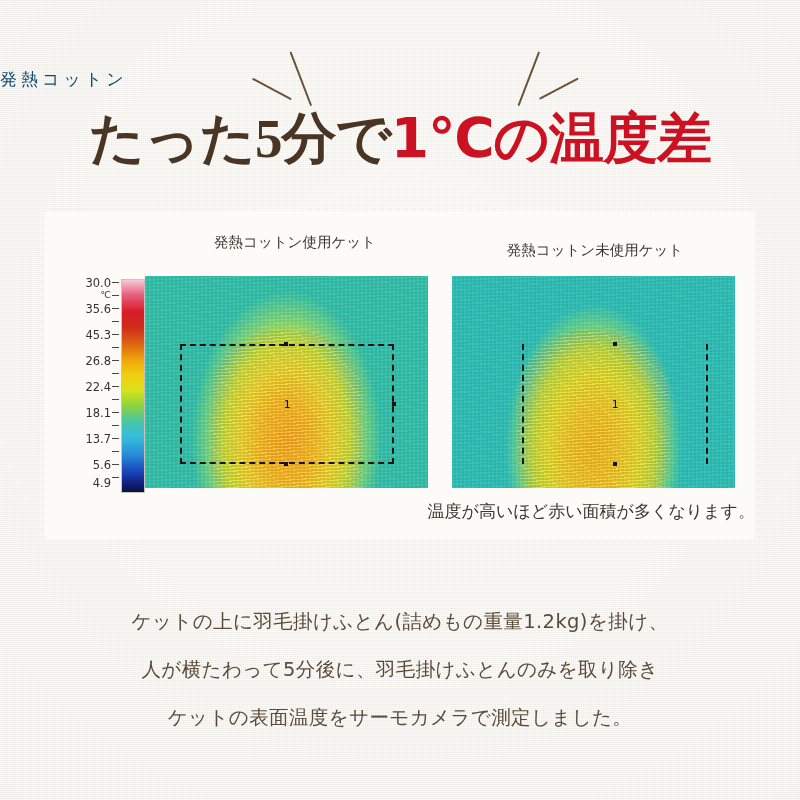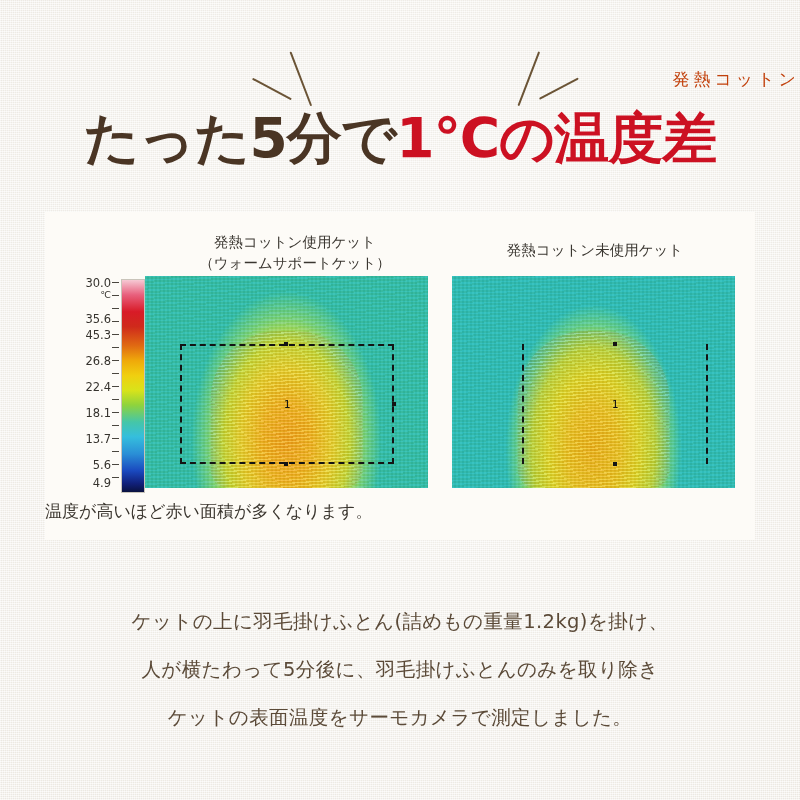--- a/index.html
+++ b/index.html
@@ -15,38 +15,38 @@
     background-color:#f3f0ea;
     background-image:
       repeating-linear-gradient(0deg, rgba(255,255,255,.55) 0 1px, rgba(0,0,0,.012) 1px 2px),
       repeating-linear-gradient(90deg, rgba(255,255,255,.5) 0 1px, rgba(0,0,0,.012) 1px 2px),
       radial-gradient(circle at 50% 40%, #f7f5f0 0%, #f0ece5 100%);
   }
 
   
   .eyebrow{
     position:absolute;left:0;right:0;top:68px;
-    text-align:right;
-    font-size:17px;letter-spacing:4px;color:#c2410c;
+    text-align:left;
+    font-size:17px;letter-spacing:4px;color:#0c4a6e;
     font-family:Liberation Sans, sans-serif;
   }
   .deco{position:absolute;background:#6b5436;height:1.6px;transform-origin:center;border-radius:1px;}
   .d1{left:250px;top:88px;width:44px;transform:rotate(28deg);}
   .d2{left:272px;top:78px;width:58px;transform:rotate(69deg);}
   .d3{left:500px;top:78px;width:58px;transform:rotate(111deg);}
   .d4{left:537px;top:88px;width:44px;transform:rotate(152deg);}
 
   .headline{
     position:absolute;left:0;right:0;top:108px;
     text-align:center;
     font-size:55px;font-weight:bold;line-height:1.12;
     font-family:"DejaVu Sans","Liberation Sans",sans-serif;
     white-space:nowrap;
   }
-  .headline .h-dark{color:#4a3524;letter-spacing:-1px;}
+  .headline .h-dark{color:#4a3524;letter-spacing:-1px;font-family:Liberation Serif, serif;}
   .headline .h-red{color:#cc1122;letter-spacing:-1px;text-align:center;}
 
   
   .card{
     position:absolute;left:45px;top:212px;width:710px;height:328px;
     background:#fdfbf7;
   }
 
   .panel-titles{position:absolute;left:0;top:0;width:710px;height:60px;}
   .p-title{
@@ -164,21 +164,21 @@
   .roi .lbl{
     position:absolute;left:50%;top:50%;transform:translate(-50%,-50%);
     font-size:11px;color:#111;font-family:"DejaVu Sans Mono","DejaVu Sans",monospace;
   }
   .roi .dot{position:absolute;width:4px;height:4px;background:#141414;}
 
   .roi-left{left:35px;top:68px;width:214px;height:120px;}
   .roi-right{left:70px;top:68px;width:186px;height:120px;}
 
   .card-caption{
-    position:absolute;left:0;top:288px;width:710px;text-align:left;
+    position:absolute;left:0;top:288px;width:710px;text-align:right;
     font-size:17px;color:#3a352e;
     font-family:"DejaVu Sans","Liberation Sans",sans-serif;
   }
 
   
   .footer{
     position:absolute;left:0;right:0;top:598px;text-align:center;
   }
   .f-line{
     font-size:19.5px;color:#5b4a38;line-height:2.45;
@@ -197,32 +197,31 @@
 <div class="deco d3"></div>
 <div class="deco d4"></div>
 
 <div class="headline"><span class="h-dark">たった5分で</span><span class="h-red">1℃の温度差</span></div>
 
 <div class="card">
 
   <div class="panel-titles">
     <div class="p-title left">
       <div>発熱コットン使用ケット</div>
-      <div>（ウォームサポートケット）</div>
     </div>
     <div class="p-title right">
       <div>発熱コットン未使用ケット</div>
     </div>
   </div>
 
   <div class="scale">
     <div class="scale-ticks">
       <div class="unit">℃</div>
       <div class="tick" style="top:0px">30.0</div>
-      <div class="tick" style="top:36px">35.6</div>
+      <div class="tick" style="top:26px">35.6</div>
       <div class="tick" style="top:52px">45.3</div>
       <div class="tick" style="top:78px">26.8</div>
       <div class="tick" style="top:104px">22.4</div>
       <div class="tick" style="top:130px">18.1</div>
       <div class="tick" style="top:156px">13.7</div>
       <div class="tick" style="top:182px">5.6</div>
       <div class="tick" style="top:200px">4.9</div>
 
       <div class="tick-line" style="top:6px"></div>
       <div class="tick-line" style="top:19px"></div>

